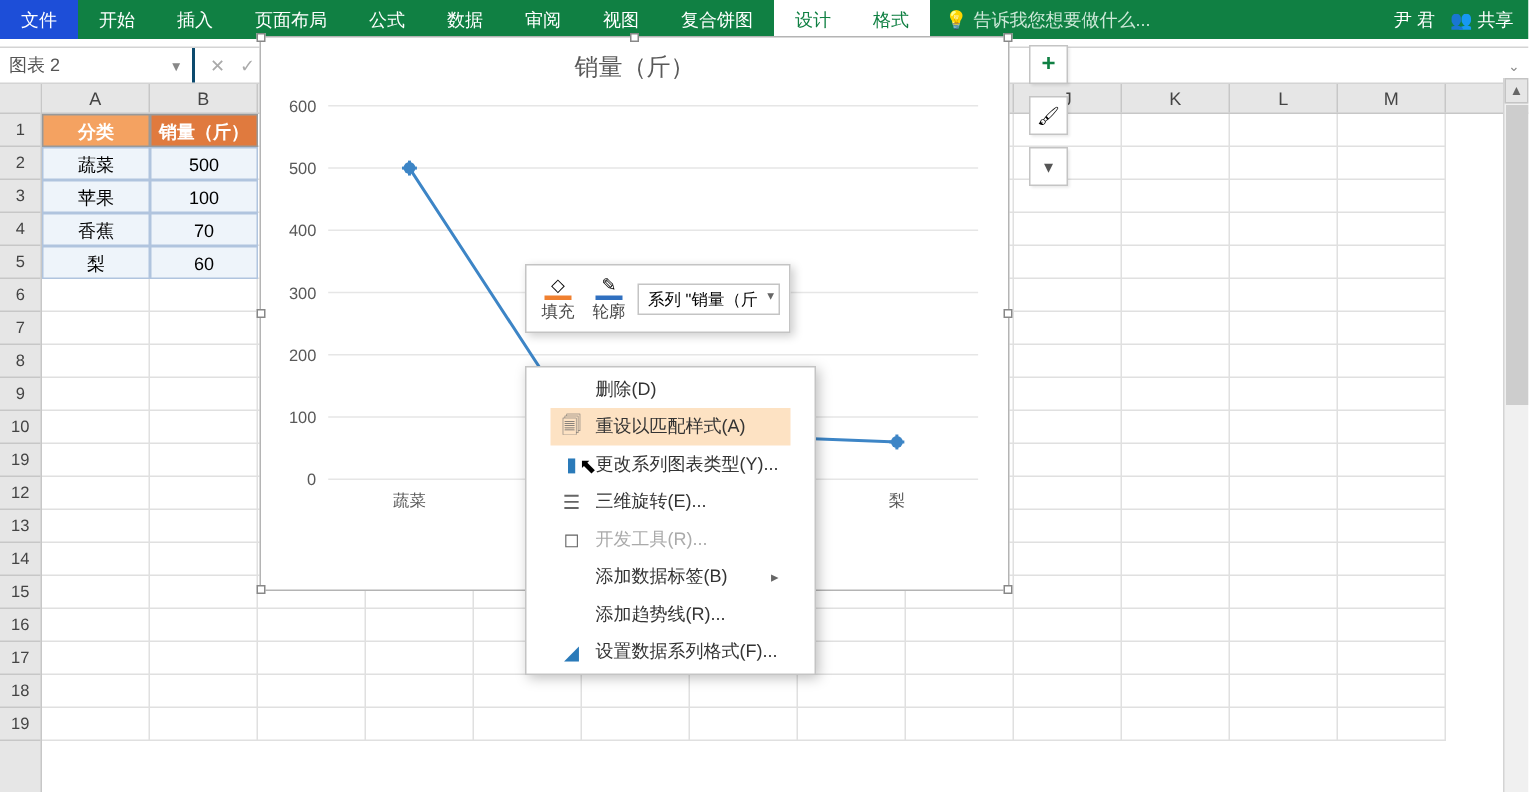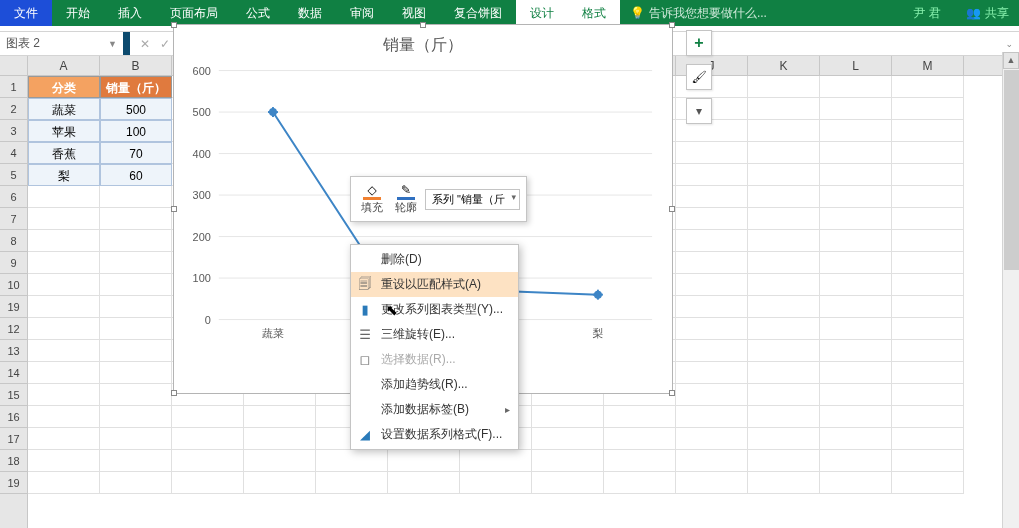--- a/index.html
+++ b/index.html
@@ -4,26 +4,26 @@
 <style>
 * { margin: 0; padding: 0; box-sizing: border-box; font-family: "Microsoft YaHei", Arial, sans-serif; }
 body { background: #fff; font-size: 12px; overflow: hidden; width: 1019px; height: 528px; position: relative; }
 
 .title-bar { background: #108043; height: 26px; display: flex; align-items: center; }
 .tab { color: #fff; padding: 0 14px; height: 26px; line-height: 26px; cursor: pointer; }
 .tab.file { background: #1d4ed8; }
 .tab.active { background: #fff; color: #108043; }
 .tell-me { display: flex; align-items: center; color: #cde8d8; margin-left: 10px; gap: 4px; }
 .spacer { flex: 1; }
-.user-area { color: #86efac; padding: 0 10px; display: flex; align-items: center; gap: 26px; }
+.user-area { color: #ffffff; padding: 0 10px; display: flex; align-items: center; gap: 10px; }
 
 .second-bar { background: #fff; height: 6px; border-bottom: 1px solid #d4d4d4; }
 
 .name-formula { display: flex; align-items: center; height: 24px; border-bottom: 1px solid #d4d4d4; background: #fff; }
-.name-box { width: 130px; border-right: 7px solid #0c4a6e; padding: 0 6px; display: flex; align-items: center; justify-content: space-between; height: 100%; color: #555; }
+.name-box { width: 130px; border-right: 2px solid #0c4a6e; padding: 0 6px; display: flex; align-items: center; justify-content: space-between; height: 100%; color: #555; }
 .fx-btns { display: flex; align-items: center; gap: 10px; padding: 0 10px; color: #aaa; }
 .fx-label { font-style: italic; color: #888; margin-right: 6px; }
 .formula-input { flex: 1; padding: 0 6px; color: #333; font-family: Consolas, monospace; font-size: 13px; }
 
 .grid-wrap { position: relative; display: flex; height: 472px; }
 .row-hdrs { width: 28px; background: #e6e6e6; border-right: 1px solid #c7c7c7; }
 .row-hdr { height: 22px; text-align: center; line-height: 22px; border-bottom: 1px solid #c7c7c7; color: #444; font-size: 11px; }
 .row-hdr.first { height: 20px; background: #e6e6e6; }
 .col-area { flex: 1; }
 .col-hdrs { display: flex; height: 20px; background: #e6e6e6; border-bottom: 1px solid #c7c7c7; }
@@ -49,21 +49,21 @@
 
 .side-btns { position: absolute; left: 686px; top: 30px; display: flex; flex-direction: column; gap: 8px; }
 .side-btn { width: 26px; height: 26px; border: 1px solid #c4c4c4; background: #fff; display: flex; align-items: center; justify-content: center; box-shadow: 1px 1px 2px rgba(0,0,0,.1); }
 
 .mini-toolbar { position: absolute; left: 350px; top: 176px; background: #fff; border: 1px solid #c4c4c4; box-shadow: 2px 2px 6px rgba(0,0,0,.2); padding: 4px 6px; display: flex; align-items: center; gap: 4px; }
 .mini-item { text-align: center; padding: 2px 4px; cursor: pointer; }
 .mini-label { font-size: 11px; color: #444; font-family: Liberation Serif, serif; }
 .mini-dropdown { border: 1px solid #c4c4c4; padding: 2px 14px 2px 6px; font-size: 11px; position: relative; min-width: 80px; }
 .mini-dropdown::after { content: "▾"; position: absolute; right: 3px; top: 2px; font-size: 9px; color: #666; }
 
-.ctx-menu { position: absolute; left: 350px; top: 244px; width: 169px; background: #fff; border: 1px solid #c4c4c4; box-shadow: 2px 2px 8px rgba(0,0,0,.25); padding: 2px 0; }
+.ctx-menu { position: absolute; left: 350px; top: 244px; width: 194px; background: #fff; border: 1px solid #c4c4c4; box-shadow: 2px 2px 8px rgba(0,0,0,.25); padding: 2px 16px; }
 .ctx-item { display: flex; align-items: center; height: 25px; padding: 0 8px 0 30px; position: relative; cursor: pointer; font-size: 12px; color: #333; }
 .ctx-item:hover, .ctx-item.hover { background: #fde2c3; }
 .ctx-item.disabled { color: #aaa; }
 .ctx-icon { position: absolute; left: 6px; width: 16px; text-align: center; font-size: 13px; color: #666; }
 .ctx-arrow { position: absolute; right: 8px; font-size: 10px; color: #666; }
 
 .vscroll { position: absolute; right: 0; top: 52px; bottom: 0; width: 17px; background: #f0f0f0; border-left: 1px solid #d4d4d4; }
 .vscroll-btn { width: 100%; height: 17px; background: #e6e6e6; border: 1px solid #c4c4c4; text-align: center; font-size: 9px; color: #666; line-height: 15px; }
 .vscroll-thumb { width: 15px; margin: 0 auto; height: 200px; background: #cdcdcd; margin-top: 1px; }
 
@@ -522,32 +522,32 @@
   <div class="ctx-item">
       <span class="ctx-icon" style="color:#2a7ab9;">▮</span>
       <span>更改系列图表类型(Y)...</span>
     </div>
   <div class="ctx-item">
       <span class="ctx-icon">☰</span>
       <span>三维旋转(E)...</span>
     </div>
   <div class="ctx-item disabled">
       <span class="ctx-icon">◻</span>
-      <span>选择数据(R)...</span>
-    </div>
-  <div class="ctx-item">
-      <span class="ctx-icon"></span>
-      <span>添加趋势线(R)...</span>
+      <span>开发工具(R)...</span>
     </div>
   <div class="ctx-item">
       <span class="ctx-icon"></span>
       <span>添加数据标签(B)</span>
       <span class="ctx-arrow">▸</span>
     </div>
   <div class="ctx-item">
+      <span class="ctx-icon"></span>
+      <span>添加趋势线(R)...</span>
+    </div>
+  <div class="ctx-item">
       <span class="ctx-icon" style="color:#2a7ab9;">◢</span>
       <span>设置数据系列格式(F)...</span>
     </div>
 </div>
 
 <div class="cursor">⬉</div>
 
 <div class="vscroll">
   <div class="vscroll-btn">▲</div>
   <div class="vscroll-thumb"></div>

